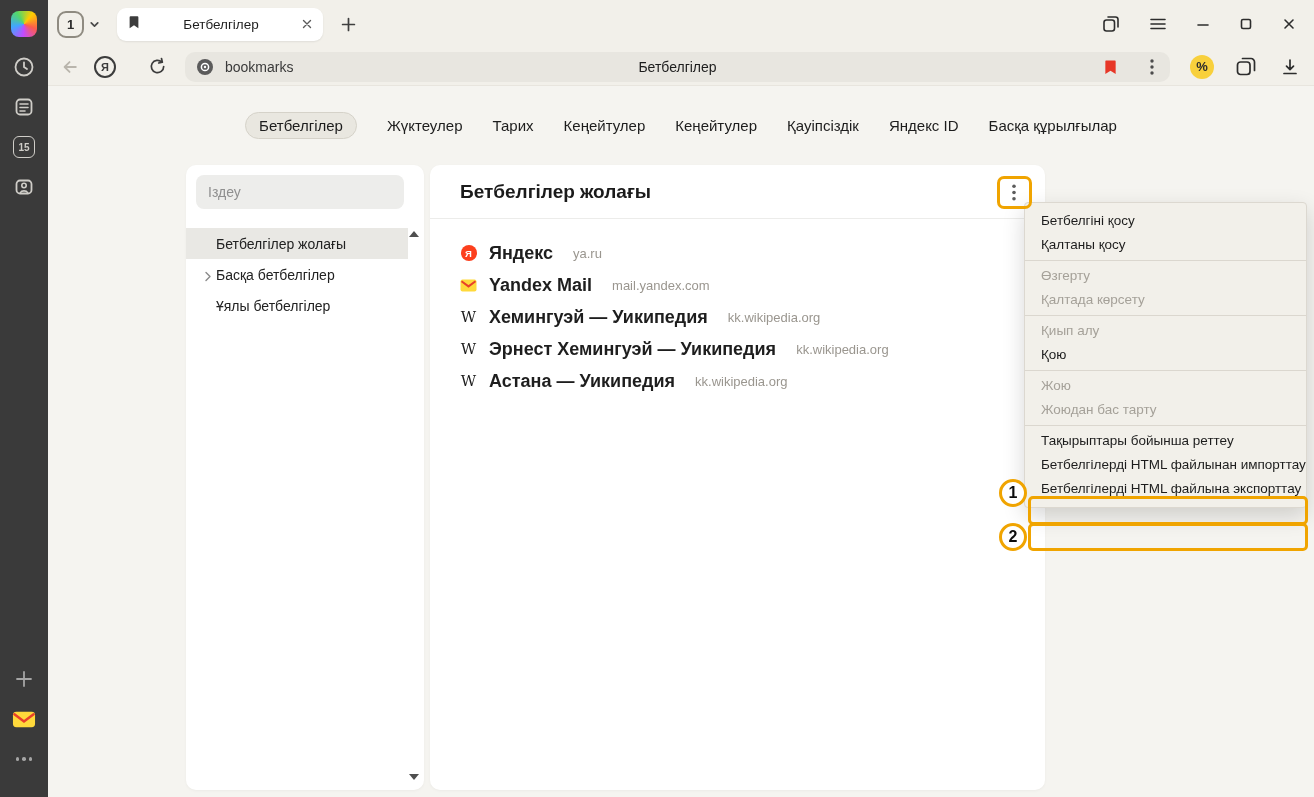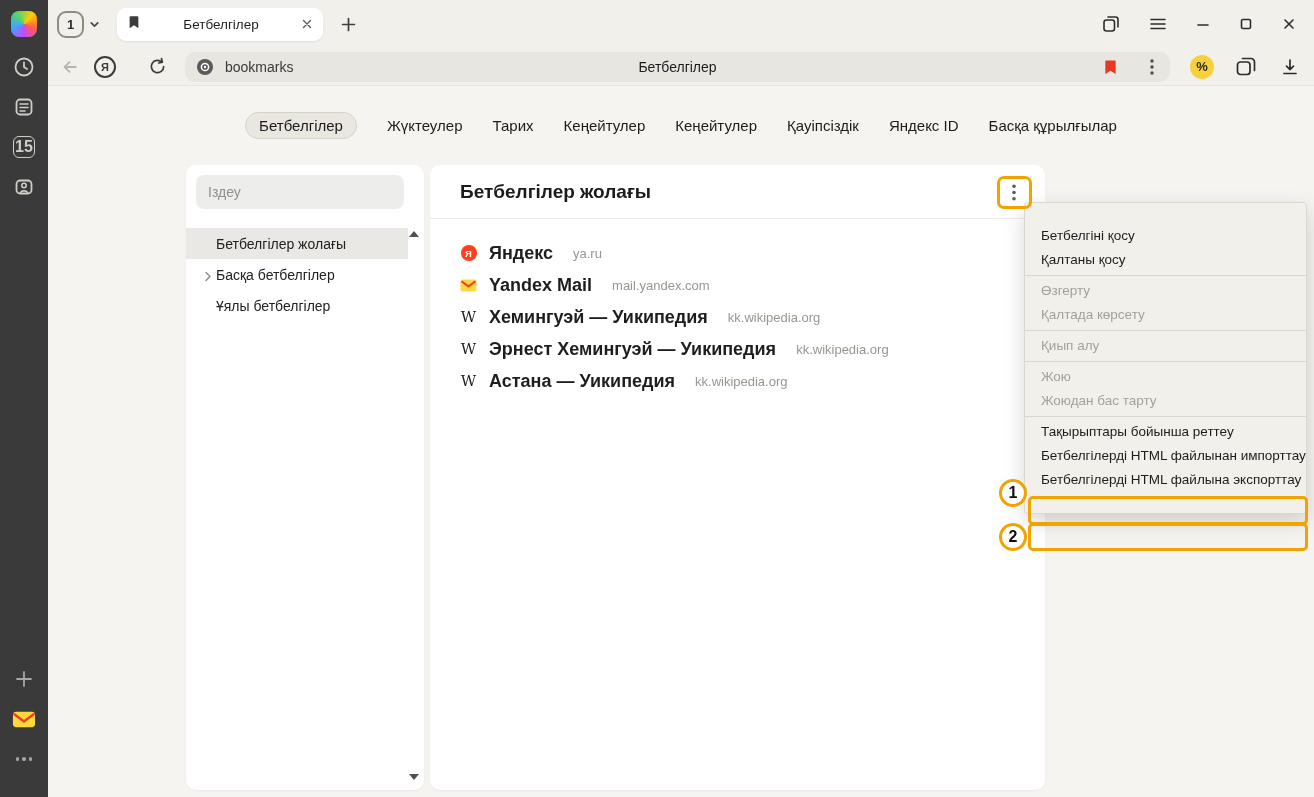--- a/index.html
+++ b/index.html
@@ -4,21 +4,21 @@
 <style>
   *{margin:0;padding:0;box-sizing:border-box}
   html,body{width:1314px;height:797px}
   body{font-family:"Liberation Sans",sans-serif;background:#e8e6e0;-webkit-font-smoothing:antialiased}
   .screen{position:relative;width:1314px;height:797px;background:#f2f0ea;overflow:hidden}
 
   
   .rail{position:absolute;left:0;top:0;width:48px;height:100%;background:#3a3a3a;display:flex;flex-direction:column;align-items:center;padding:11px 0 10px;z-index:6}
   .rail-logo{width:26px;height:26px;border-radius:8px;background:conic-gradient(from 40deg,#ffcc00,#ff5c4d,#c14bff,#41a6ff,#53d769,#ffcc00);margin-bottom:18px;cursor:pointer}
   .rail-btn{width:24px;height:24px;display:flex;align-items:center;justify-content:center;margin-bottom:16px;cursor:pointer}
-  .rail-cal{border:1.8px solid #cfcdc8;border-radius:6px;color:#cfcdc8;font-size:16px;font-weight:700;width:22px;height:22px;margin:1px 0 17px}
+  .rail-cal{border:1.8px solid #cfcdc8;border-radius:6px;color:#cfcdc8;font-size:10px;font-weight:700;width:22px;height:22px;margin:1px 0 17px}
   .rail-spacer{flex:1}
   .rail-dots{display:flex;gap:3px}
   .rail-dots i{width:3.5px;height:3.5px;border-radius:50%;background:#a5a5a5}
 
   
   .tab-bar{position:absolute;left:48px;top:0;right:0;height:48px;display:flex;align-items:center}
   .tab-counter{margin-left:9px;width:27px;height:27px;border:2px solid #8f8b81;border-radius:9px;display:flex;align-items:center;justify-content:center;font-size:13px;font-weight:700;color:#2d2d2d;cursor:pointer}
   .tab-chevron{margin-left:4px;cursor:pointer;display:flex;align-items:center}
   .active-tab{margin-left:16px;width:206px;height:33px;background:#fff;border-radius:9px;display:flex;align-items:center;padding:0 10px;box-shadow:0 1px 2px rgba(0,0,0,.08);cursor:pointer}
   .tab-title{flex:1;text-align:center;font-size:13.5px;color:#1e1e1e;white-space:nowrap;overflow:hidden}
@@ -67,21 +67,21 @@
   .dots-btn{position:absolute;right:16px;top:12px;width:30px;height:30px;display:flex;align-items:center;justify-content:center;cursor:pointer}
   .bm-list{padding-top:18px}
   .bm-row{height:32px;display:flex;align-items:center;padding:0 30px;cursor:pointer}
   .bm-fav{width:17px;height:17px;display:flex;align-items:center;justify-content:center;margin-right:12px;flex:none}
   .fav-ya{width:16px;height:16px;border-radius:50%;background:#fc3f1d;color:#fff;font-size:9.5px;font-weight:700;display:flex;align-items:center;justify-content:center}
   .fav-w{font-family:"DejaVu Serif",serif;font-size:15px;color:#1d1d1d;line-height:1}
   .bm-title{font-size:18px;font-weight:700;color:#1e1e1e;white-space:nowrap}
   .bm-url{font-size:13px;color:#9a968f;margin-left:20px;white-space:nowrap}
 
   
-  .ctx-menu{position:absolute;left:976px;top:116px;width:283px;background:#f2f0ea;border:1px solid #dcd8d0;border-radius:4px;box-shadow:0 8px 22px rgba(0,0,0,.16);padding:21px 0;z-index:10}
+  .ctx-menu{position:absolute;left:976px;top:116px;width:283px;background:#f2f0ea;border:1px solid #dcd8d0;border-radius:4px;box-shadow:0 8px 22px rgba(0,0,0,.16);padding:6px 0;z-index:10}
   .ctx-divider{height:1px;background:#dbd7cf;margin:3px 0}
   .ctx-item{height:24px;line-height:24px;padding:0 16px;font-size:13.5px;color:#1d1d1d;white-space:nowrap;cursor:pointer}
   .ctx-item.disabled{color:#a5a199;cursor:default}
 
   
   .anno-box{position:absolute;border:3px solid #f0a400;border-radius:7px;z-index:20;pointer-events:none}
   .anno-dots{left:949px;top:90px;width:35px;height:33px}
   .anno-import{left:980px;top:410px;width:280px;height:29px;border-radius:5px}
   .anno-export{left:980px;top:437px;width:280px;height:28px;border-radius:5px}
   .anno-badge{position:absolute;width:28px;height:28px;border-radius:50%;background:#fff;border:3.5px solid #f0a400;z-index:21;display:flex;align-items:center;justify-content:center;font-size:16px;font-weight:700;color:#0d0d0d;pointer-events:none}
@@ -339,20 +339,21 @@
     </section>
 
     <div class="ctx-menu">
       <div class="ctx-item">Бетбелгіні қосу</div>
       <div class="ctx-item">Қалтаны қосу</div>
       <div class="ctx-divider"></div>
       <div class="ctx-item disabled">Өзгерту</div>
       <div class="ctx-item disabled">Қалтада көрсету</div>
       <div class="ctx-divider"></div>
       <div class="ctx-item disabled">Қиып алу</div>
+      <div class="ctx-item">Қою</div>
       <div class="ctx-divider"></div>
       <div class="ctx-item disabled">Жою</div>
       <div class="ctx-item disabled">Жоюдан бас тарту</div>
       <div class="ctx-divider"></div>
       <div class="ctx-item">Тақырыптары бойынша реттеу</div>
       <div class="ctx-item">Бетбелгілерді HTML файлынан импорттау</div>
       <div class="ctx-item">Бетбелгілерді HTML файлына экспорттау</div>
     </div>
 
     <div class="anno-box anno-dots" style="border-color: rgb(240, 164, 0);"></div>

